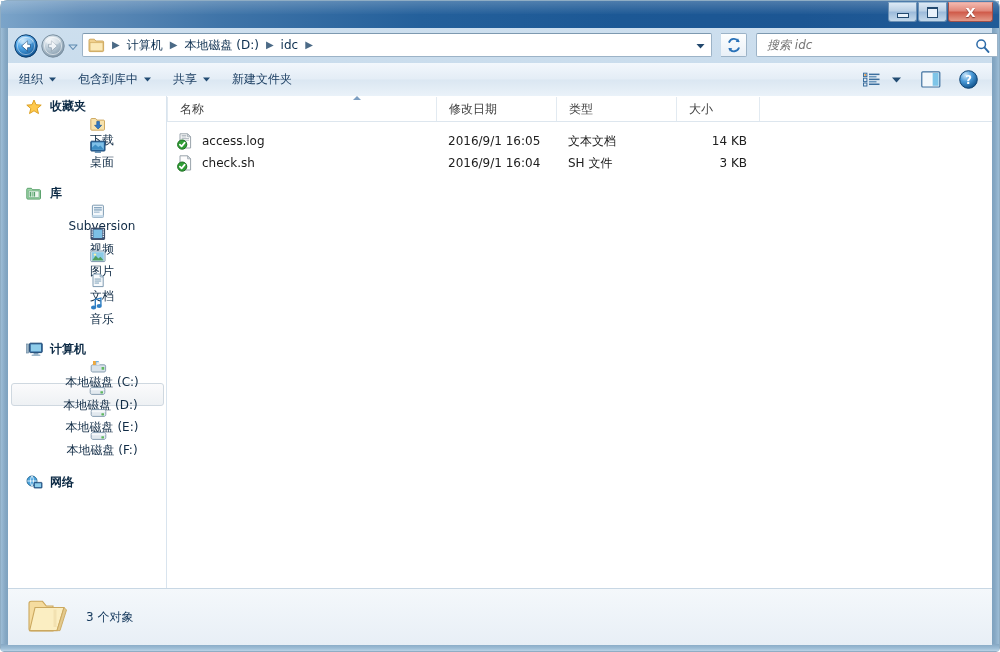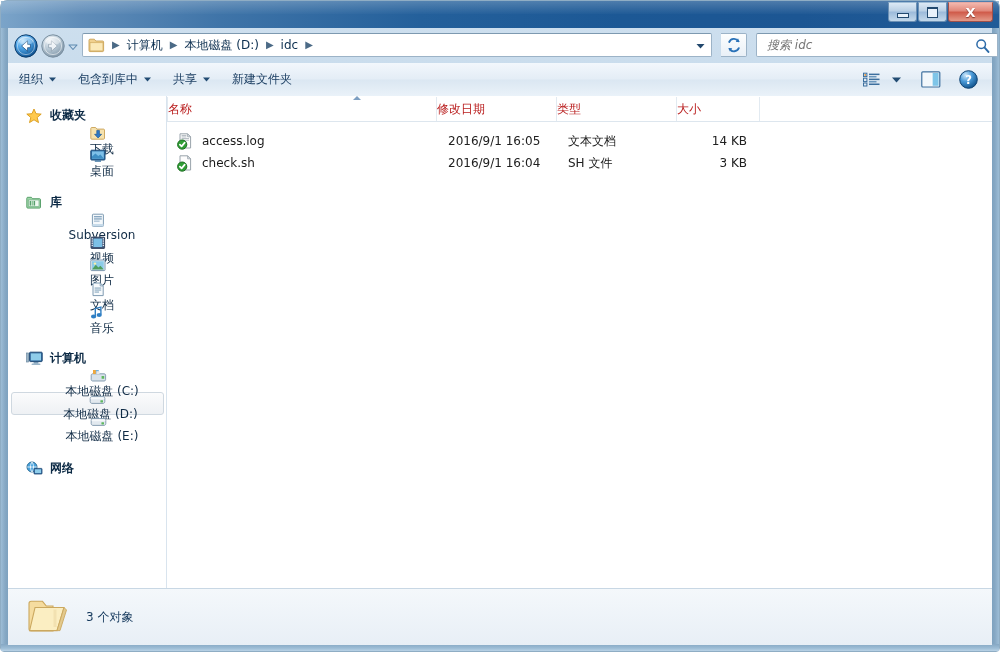--- a/index.html
+++ b/index.html
@@ -256,21 +256,20 @@
     width: 984px; height: 492px;
     background: #ffffff;
     display: flex;
   }
   .sidebar {
     width: 159px;
     height: 100%;
     box-sizing: border-box;
     background: #ffffff;
     border-right: 1px solid #d9e4ee;
-    padding-top: 9px;
     overflow: hidden;
   }
   .nav-group {
     margin-bottom: 6px;
   }
   .nav-head {
     display: flex;
     align-items: center;
     height: 21px;
     padding-left: 18px;
@@ -321,23 +320,23 @@
     align-items: flex-end;
     background: #ffffff;
     border-bottom: 1px solid #dde6ee;
     position: relative;
   }
   .col {
     box-sizing: border-box;
     height: 24px;
     display: flex;
     align-items: center;
-    color: #b91c1c;
+    color: #404040;
     font-size: 12px;
-    padding-left: 0;
+    padding-left: 12px;
     border-left: 1px solid #e2eaf1;
     position: relative;
   }
   .col:first-child { border-left: none; }
   .col-name { width: 269px; }
   .col-date { width: 120px; }
   .col-type { width: 120px; }
   .col-size { width: 83px; }
   .col-extra { width: 60px; }
   .sort-arrow {
@@ -734,20 +733,30 @@
         <div class="nav-item">
           <span class="nav-icon">
             <svg width="17" height="13" viewBox="0 0 17 13">
               <path d="M1.2 5.4 C1.2 4.4 2.0 3.6 3.0 3.6 L14.0 3.6 C15.0 3.6 15.8 4.4 15.8 5.4 L15.8 8.6 C15.8 9.6 15.0 10.4 14.0 10.4 L3.0 10.4 C2.0 10.4 1.2 9.6 1.2 8.6 Z" fill="#e2e9ef" stroke="#7d95aa" stroke-width="0.9"></path>
               <path d="M1.8 5.2 C1.8 4.6 2.4 4.2 3.0 4.2 L14.0 4.2 C14.6 4.2 15.2 4.6 15.2 5.2 L15.2 6.2 L1.8 6.2 Z" fill="#f5f8fa"></path>
               <rect x="11.4" y="7.2" width="2.6" height="2.2" rx="0.4" fill="#5fb85f"></rect>
             </svg>
           </span>
           <span class="nav-label">本地磁盘 (E:)</span>
         </div>
+        <div class="nav-item">
+          <span class="nav-icon">
+            <svg width="17" height="13" viewBox="0 0 17 13">
+              <path d="M1.2 5.4 C1.2 4.4 2.0 3.6 3.0 3.6 L14.0 3.6 C15.0 3.6 15.8 4.4 15.8 5.4 L15.8 8.6 C15.8 9.6 15.0 10.4 14.0 10.4 L3.0 10.4 C2.0 10.4 1.2 9.6 1.2 8.6 Z" fill="#e2e9ef" stroke="#7d95aa" stroke-width="0.9"></path>
+              <path d="M1.8 5.2 C1.8 4.6 2.4 4.2 3.0 4.2 L14.0 4.2 C14.6 4.2 15.2 4.6 15.2 5.2 L15.2 6.2 L1.8 6.2 Z" fill="#f5f8fa"></path>
+              <rect x="11.4" y="7.2" width="2.6" height="2.2" rx="0.4" fill="#5fb85f"></rect>
+            </svg>
+          </span>
+          <span class="nav-label">本地磁盘 (F:)</span>
+        </div>
       </div>
 
       <div class="nav-spacer"></div>
 
       <div class="nav-group">
         <div class="nav-head">
           <span class="nav-icon">
             <svg width="17" height="15" viewBox="0 0 17 15">
               <circle cx="6.0" cy="6.0" r="5.0" fill="#4aa3dd" stroke="#22648f" stroke-width="0.9"></circle>
               <path d="M1.2 6.0 L10.8 6.0 M6.0 1.0 C8.0 3.4 8.0 8.6 6.0 11.0 M6.0 1.0 C4.0 3.4 4.0 8.6 6.0 11.0" fill="none" stroke="#ffffff" stroke-width="0.8"></path>

